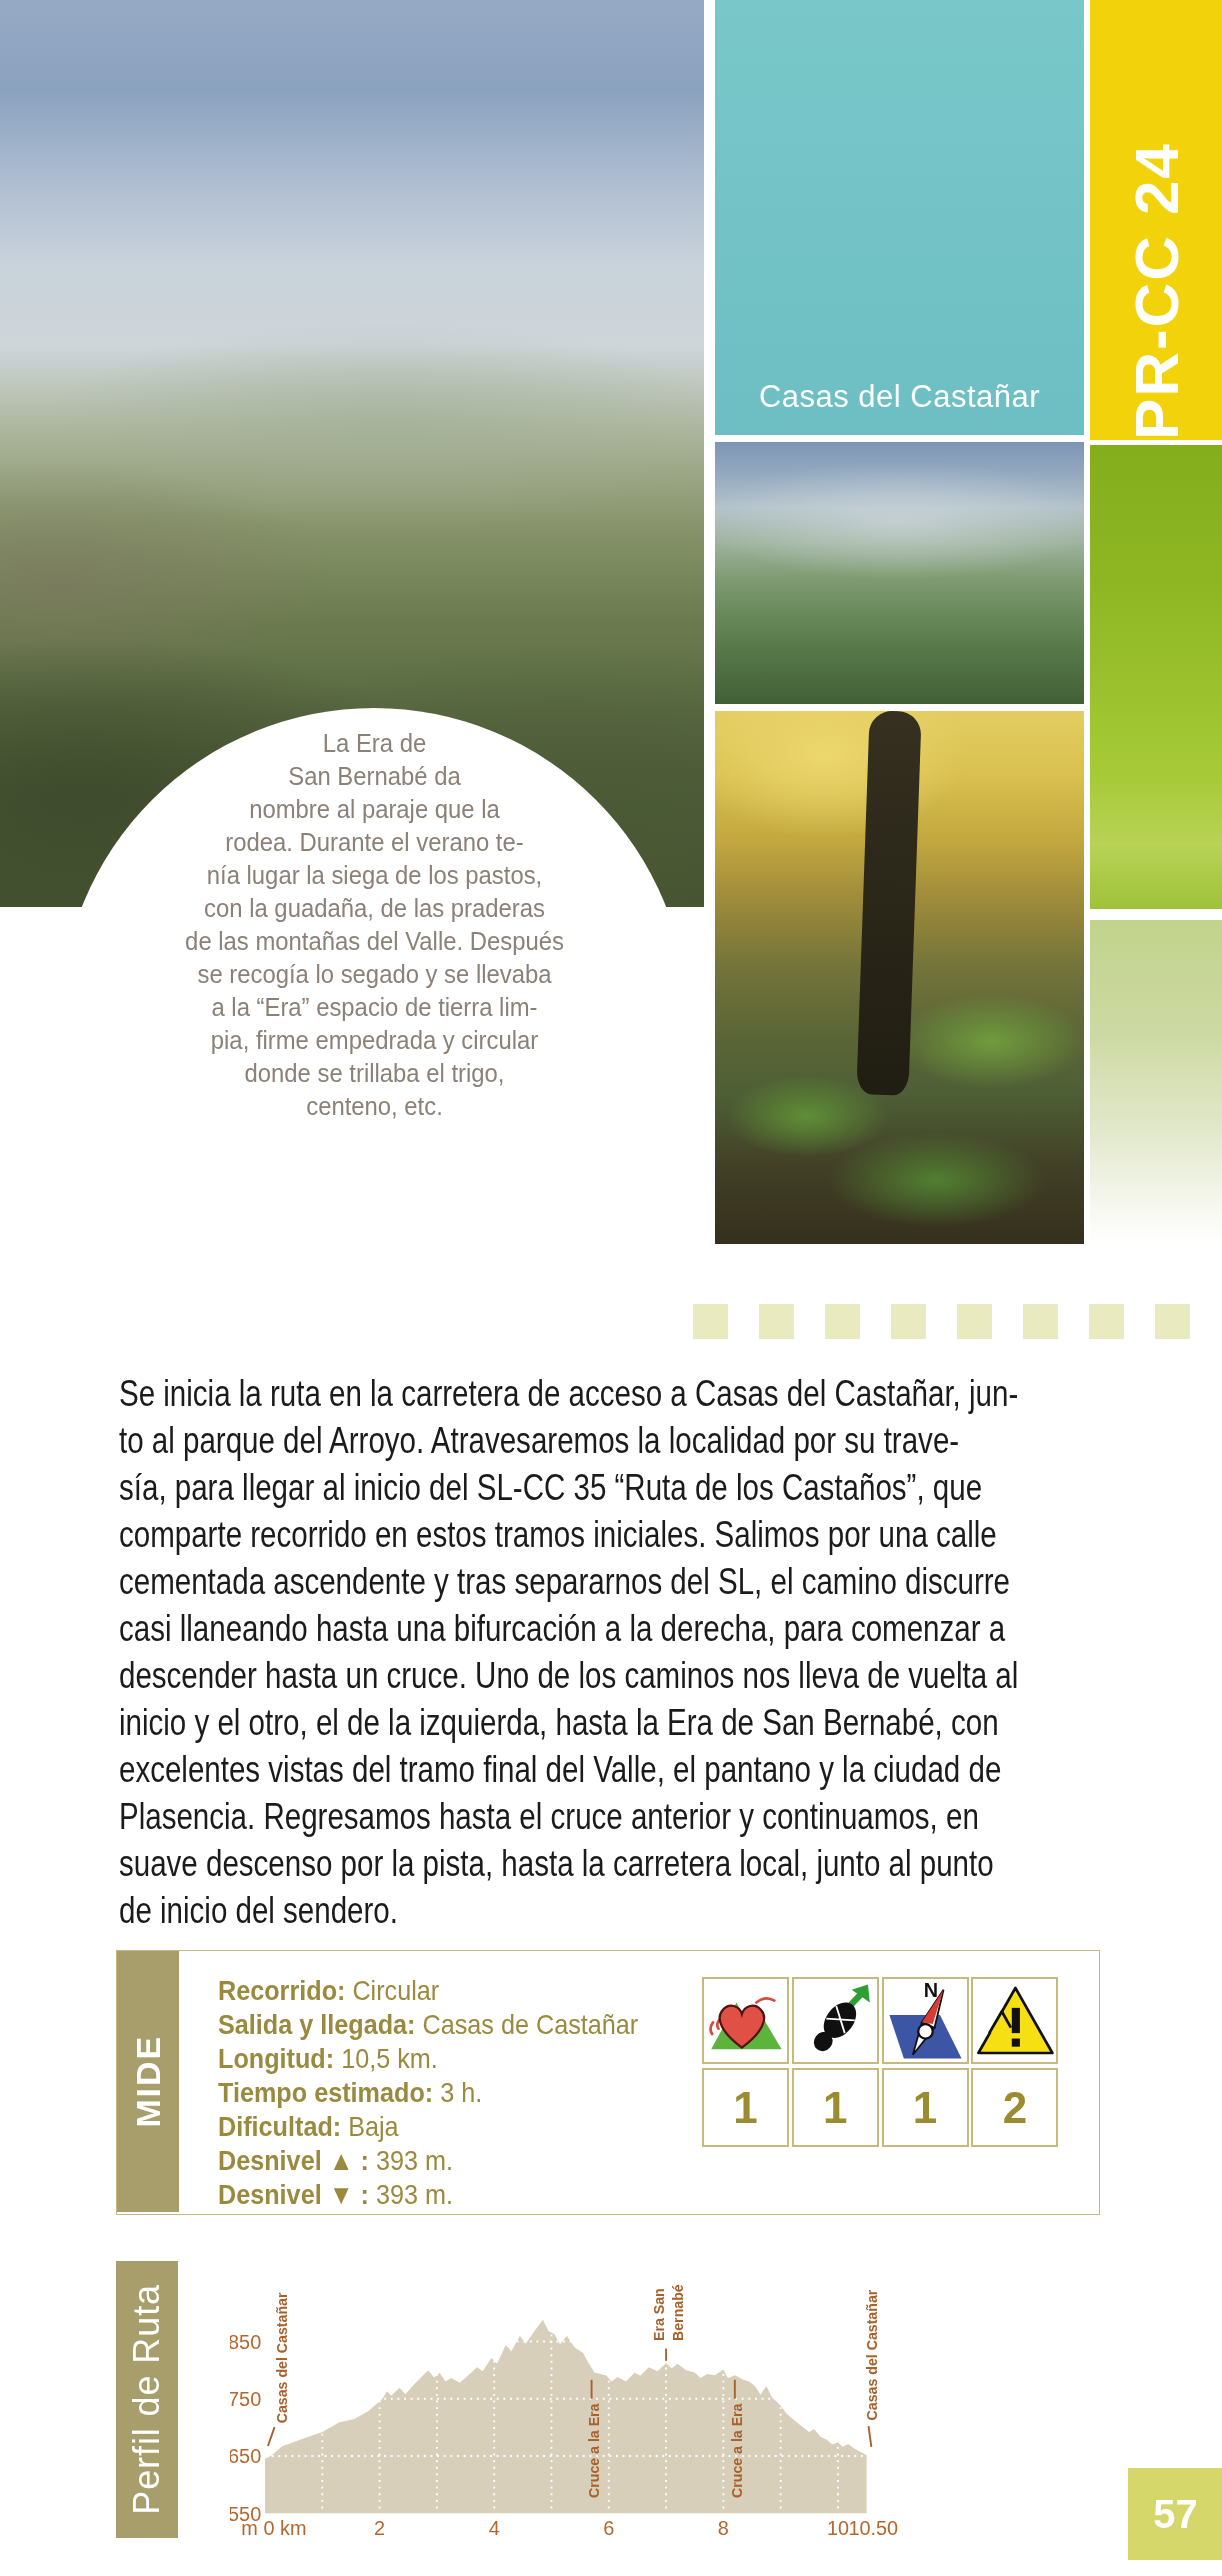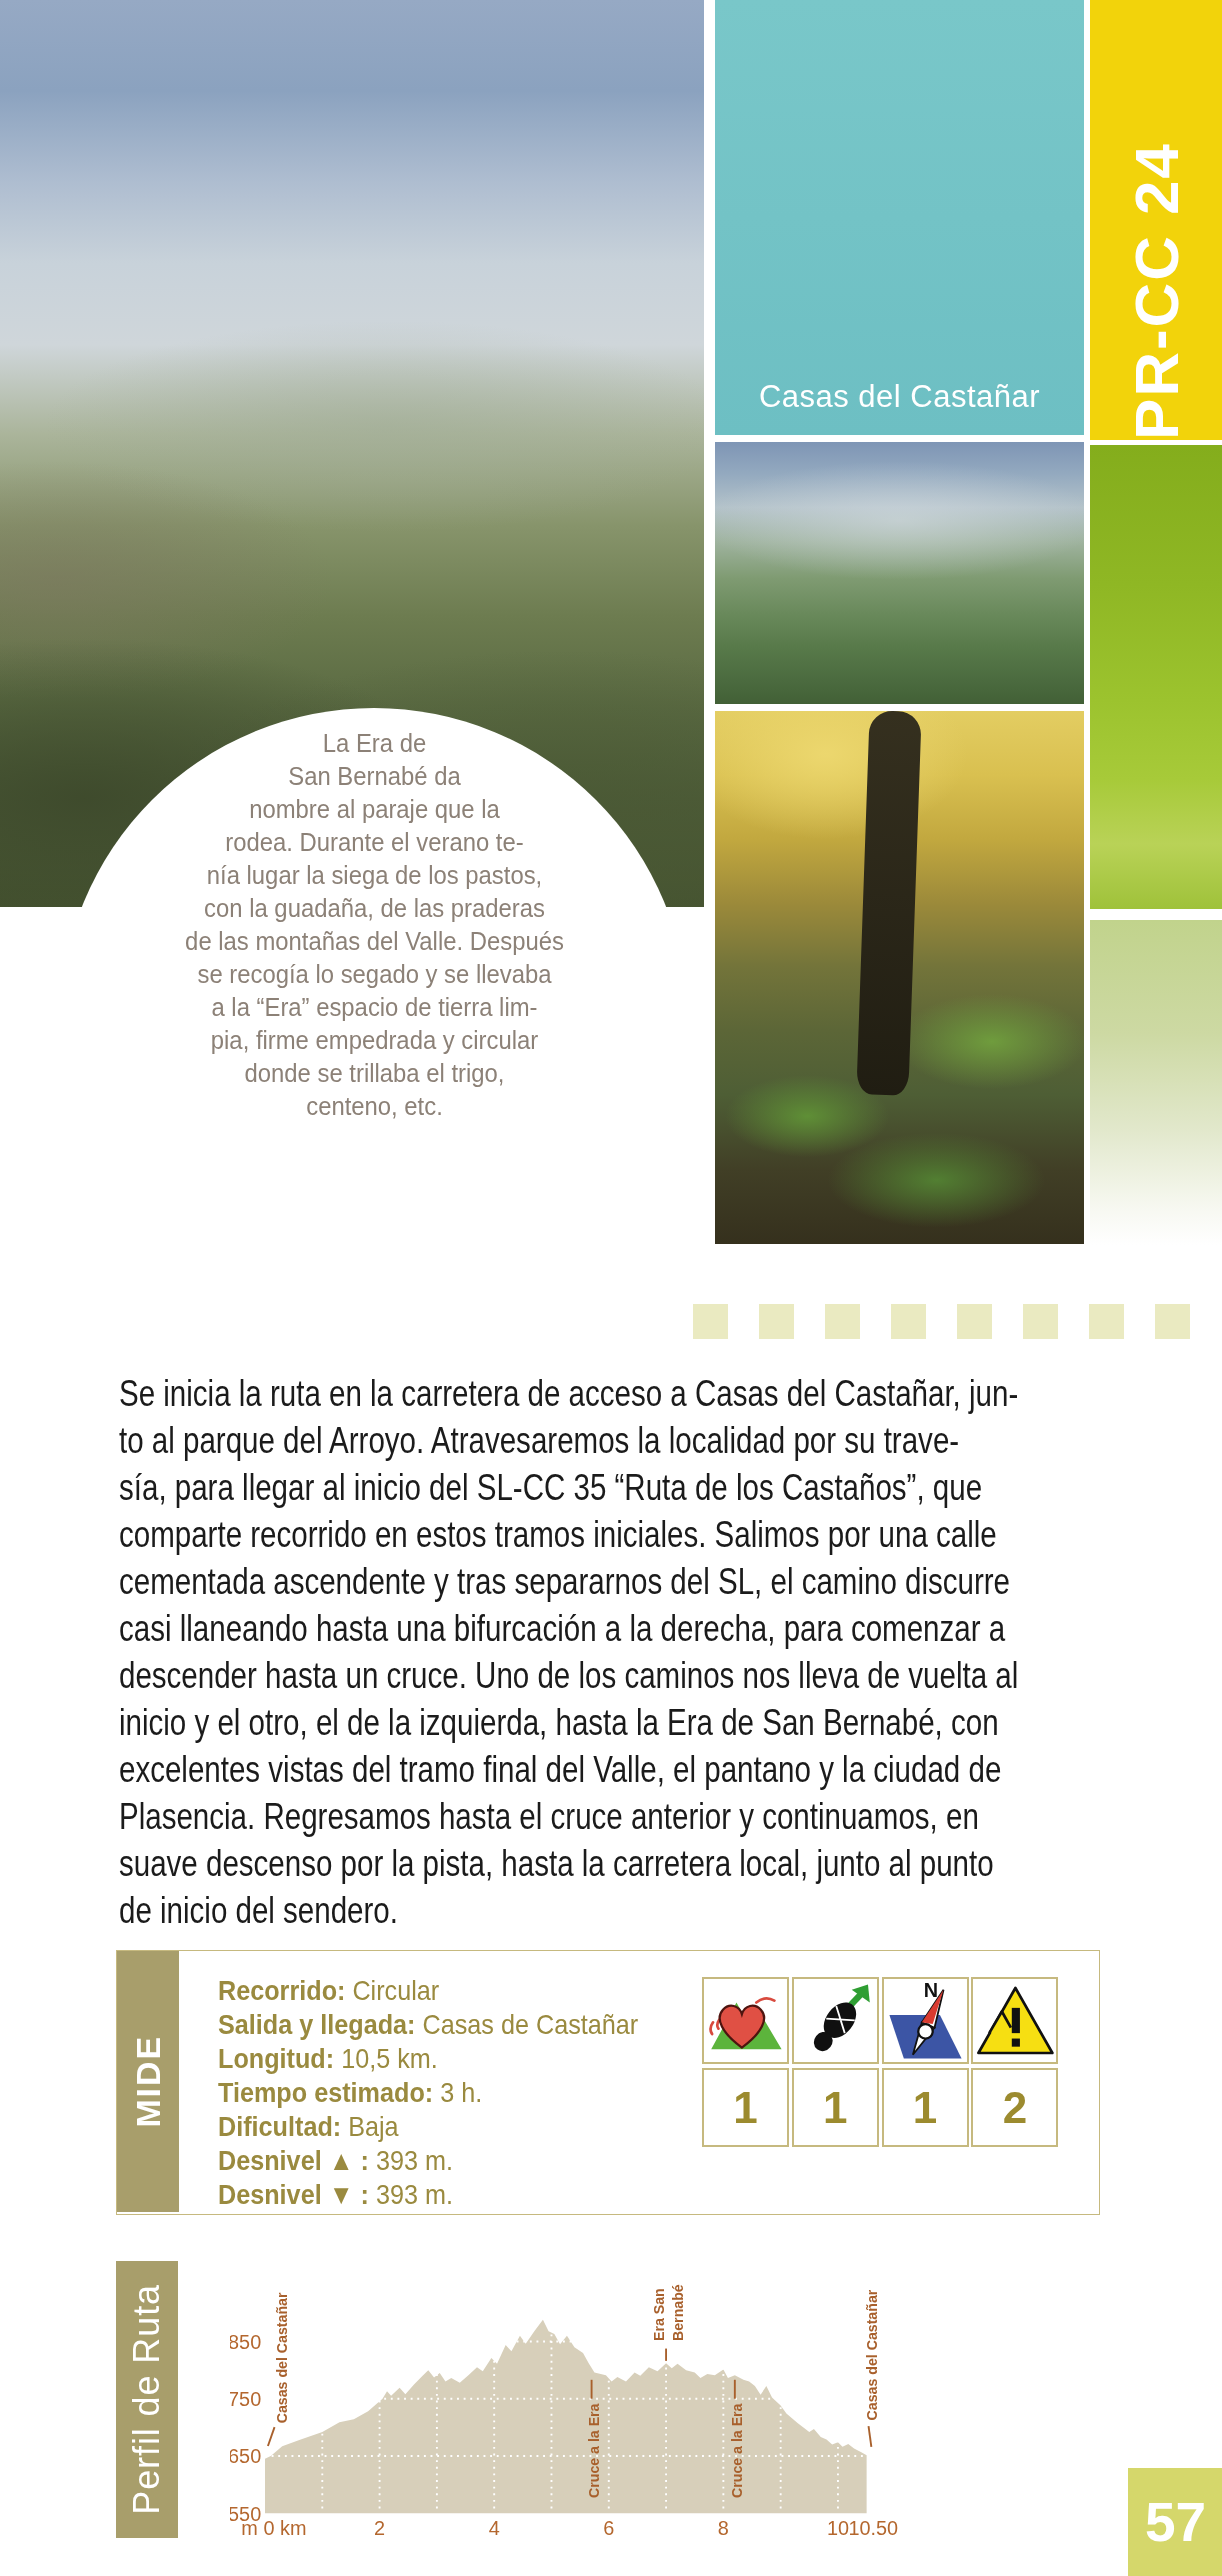--- a/index.html
+++ b/index.html
@@ -74,22 +74,22 @@
       display:flex;align-items:center;justify-content:center;color:#9c8b2f;font-size:44px;font-weight:bold;}
 
   
   .profile-tab{left:116px;top:2261px;width:62px;height:277px;background:#a89e6b;
       display:flex;align-items:center;justify-content:center;}
   .profile-tab span{writing-mode:vertical-rl;transform:rotate(180deg);color:#fff;font-size:36px;letter-spacing:0.9px;}
   .profile-chart{left:230px;top:2269px;}
   .axis-label{font-size:21px;fill:#b4672e;font-family:"Liberation Sans",sans-serif;}
   .annot{font-size:15px;font-weight:bold;fill:#a8602c;font-family:"Liberation Sans",sans-serif;}
 
-  .page-number{left:1128px;top:2468px;width:95px;height:108px;background:#d5d76b;
-      display:flex;align-items:center;justify-content:center;color:#fff;font-size:55px;font-weight:bold;}
+  .page-number{left:1128px;top:2468px;width:95px;height:92px;background:#d5d76b;
+      display:flex;align-items:center;justify-content:center;color:#fff;font-size:40px;font-weight:bold;}
 </style>
 </head>
 <body>
 
 <div class="page">
 
   <div class="abs photo-main"></div>
   <div class="abs photo-teal"></div>
   <div class="abs photo-caption">Casas del Castañar</div>
   <div class="abs photo-valley"></div>

